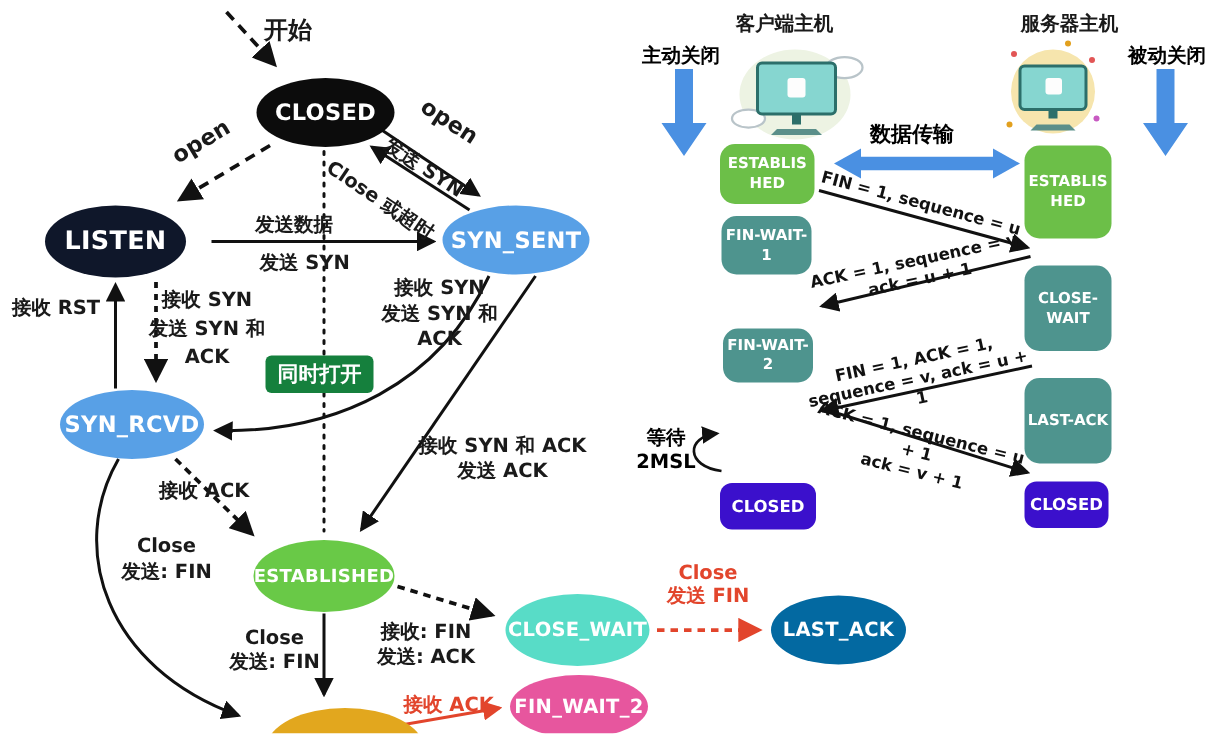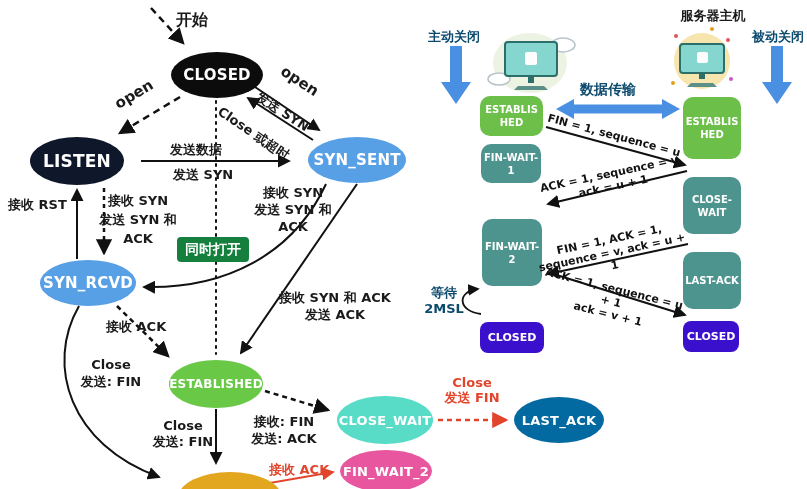--- a/index.html
+++ b/index.html
@@ -5,21 +5,21 @@
   html,body{margin:0;padding:0;background:#fff;}
   .canvas{position:relative;width:807px;height:489px;background:#ffffff;overflow:hidden;
           font-family:"DejaVu Sans","Liberation Sans",sans-serif;}
   .layer{position:absolute;left:0;top:0;}
   .ellipse{position:absolute;border-radius:50%;display:flex;align-items:center;justify-content:center;
            color:#fff;font-weight:bold;letter-spacing:.2px;}
   .lbl{position:absolute;font-weight:bold;color:#1a1a1a;white-space:nowrap;}
   .lbl.center{text-align:center;}
   .lbl span{display:block;}
   .lbl.red{color:#e2452c;}
-  .lbl.orange{color:#0c4a6e;}
+  .lbl.orange{color:#000000;}
   .obox{position:absolute;background:#15803d;color:#fff;font-weight:bold;border-radius:4px;
         display:flex;align-items:center;justify-content:center;}
   .sbox{position:absolute;border-radius:10px;display:flex;flex-direction:column;align-items:center;
         justify-content:center;color:#fff;font-weight:bold;font-size:10px;line-height:13px;text-align:center;}
   .msg{position:absolute;font-weight:bold;font-size:11px;line-height:13px;text-align:center;color:#111;}
   .msg span{display:block;}
 </style>
 </head>
 <body>
 
@@ -85,21 +85,21 @@
       <circle cx="728" cy="40" r="2" fill="#e25555"></circle>
       <circle cx="731" cy="79" r="2" fill="#c85ac2"></circle>
       <circle cx="673" cy="83" r="2" fill="#e2a01e"></circle>
     </g>
   </svg>
 
   <div class="lbl" style="left:176px;top:10px;font-size:16px">开始</div>
 
   <div class="ellipse" style="left:171px;top:52px;width:92px;height:46px;background:#0c0c0c;font-size:15px">CLOSED</div>
   <div class="ellipse" style="left:30px;top:137px;width:94px;height:48px;background:#0f172a;font-size:17px">LISTEN</div>
-  <div class="ellipse" style="left:308px;top:137px;width:98px;height:46px;background:#58a0e6;font-size:15px">SYN_SENT</div>
+  <div class="ellipse" style="left:295px;top:137px;width:98px;height:46px;background:#58a0e6;font-size:15px">SYN_SENT</div>
   <div class="ellipse" style="left:40px;top:260px;width:96px;height:46px;background:#58a0e6;font-size:15px">SYN_RCVD</div>
   <div class="ellipse" style="left:169px;top:360px;width:94px;height:48px;background:#69c947;font-size:12px">ESTABLISHED</div>
   <div class="ellipse" style="left:337px;top:396px;width:96px;height:48px;background:#58dcc7;font-size:13px">CLOSE_WAIT</div>
   <div class="ellipse" style="left:514px;top:397px;width:90px;height:46px;background:#0369a1;font-size:13px">LAST_ACK</div>
   <div class="ellipse" style="left:340px;top:450px;width:92px;height:42px;background:#e7569e;font-size:13px">FIN_WAIT_2</div>
   <div class="ellipse" style="left:178px;top:472px;width:104px;height:52px;background:#e2a71e"></div>
 
   <div class="obox" style="left:177px;top:237px;width:72px;height:25px;font-size:14px">同时打开</div>
 
   <div class="lbl" style="left:116px;top:96px;font-size:15px;transform:rotate(-31deg);transform-origin:left center">open</div>
@@ -144,36 +144,37 @@
     <span>发送: ACK</span>
   </div>
 
   <div class="lbl center red" style="left:442px;top:375px;width:60px;font-size:13px;line-height:15px">
     <span>Close</span>
     <span>发送 FIN</span>
   </div>
 
   <div class="lbl red" style="left:269px;top:461px;font-size:13px">接收 ACK</div>
 
+  <div class="lbl center" style="left:478px;top:7px;width:90px;font-size:13px">客户端主机</div>
   <div class="lbl center" style="left:668px;top:7px;width:90px;font-size:13px">服务器主机</div>
   <div class="lbl orange" style="left:428px;top:28px;font-size:13px">主动关闭</div>
   <div class="lbl orange" style="left:752px;top:28px;font-size:13px">被动关闭</div>
   <div class="lbl orange" style="left:580px;top:81px;font-size:14px">数据传输</div>
 
   <div class="lbl center orange" style="left:420px;top:285px;width:48px;font-size:13px;line-height:16px">
     <span>等待</span>
     <span>2MSL</span>
   </div>
 
   <div class="sbox" style="left:480px;top:96px;width:63px;height:40px;background:#6cbf48">
     <span>ESTABLIS</span>
     <span>HED</span>
   </div>
   <div class="sbox" style="left:481px;top:144px;width:60px;height:39px;background:#4e948e">FIN-WAIT-1</div>
-  <div class="sbox" style="left:482px;top:219px;width:60px;height:67px;background:#4e948e">FIN-WAIT-2</div>
+  <div class="sbox" style="left:482px;top:219px;width:60px;height:36px;background:#4e948e">FIN-WAIT-2</div>
   <div class="sbox" style="left:480px;top:322px;width:64px;height:31px;background:#3b10cc;border-radius:8px;font-size:11px">CLOSED</div>
 
   <div class="sbox" style="left:683px;top:97px;width:58px;height:62px;background:#6cbf48">
     <span>ESTABLIS</span>
     <span>HED</span>
   </div>
   <div class="sbox" style="left:683px;top:177px;width:58px;height:57px;background:#4e948e">
     <span>CLOSE-</span>
     <span>WAIT</span>
   </div>

